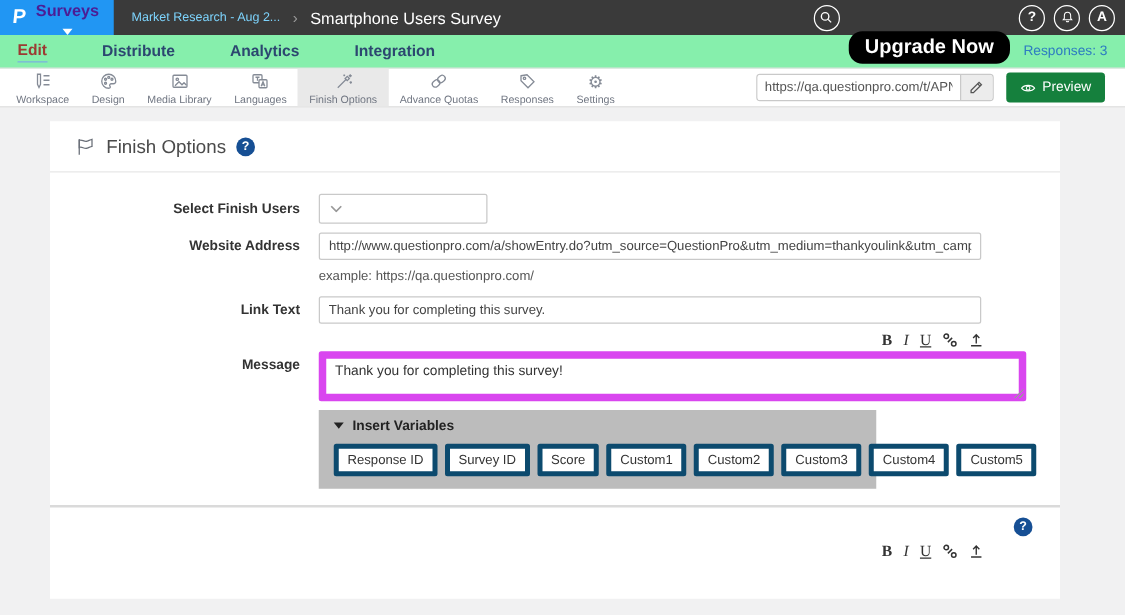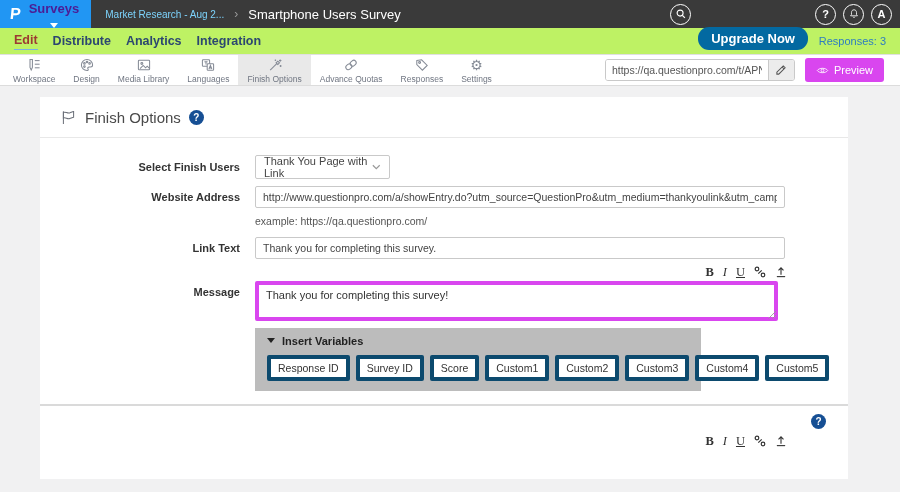--- a/index.html
+++ b/index.html
@@ -11,41 +11,41 @@
   .logo-area { background:#2196f3; display:flex; align-items:center; padding:0 12px 0 10px; gap:8px; }
   .logo-p { color:#fff; font-weight:bold; font-size:16px; transform:skewX(-6deg); }
   .product { color:#4c1d95; font-size:13px; font-weight:600; display:flex; align-items:center; gap:7px;flex-direction:column; }
   .caret-down { width:0; height:0; border-left:4px solid transparent; border-right:4px solid transparent; border-top:5px solid #fff; }
   .crumbs { display:flex; align-items:center; padding-left:14px; gap:10px; }
   .crumb-folder { color:#7dd3fc; font-size:10px; }
   .crumb-sep { color:#9a9a9a; font-size:12px; }
   .crumb-survey { color:#fff; font-size:13px; }
   .topbar-right { margin-left:auto; display:flex; align-items:center; gap:7px; padding-right:8px; }
   .circle-btn { width:21px; height:21px; border:1.5px solid #fff; border-radius:50%; display:flex; align-items:center; justify-content:center; color:#fff; font-size:11px; font-weight:bold; flex:0 0 auto; }
-  .upgrade-btn { background:#0369a1; color:#fff; font-size:13px; font-weight:bold; padding:4px 13px; border-radius:11px; border:none;margin-top:48px; }
+  .upgrade-btn { background:#000000; color:#fff; font-size:16px; font-weight:bold; padding:4px 13px; border-radius:11px; border:none;margin-top:48px; }
 
   
-  .nav { height:27px; background:#bef264; border-bottom:1px solid #e0e0e0; display:flex; align-items:center; padding:0 14px; gap:15px; }
+  .nav { height:27px; background:#86efac; border-bottom:1px solid #e0e0e0; display:flex; align-items:center; padding:0 14px; gap:44px; }
   .nav-tab { font-size:12.5px; font-weight:600; color:#2c4770; cursor:pointer; }
   .nav-tab.active { color:#9c3a32; border-bottom:1px solid #7ab1e0; padding-bottom:2px; }
   .responses { margin-left:auto; color:#2d7cc1; font-size:11px; }
 
   
   .toolbar { height:31px; background:#fff; border-bottom:1px solid #dcdcdc; display:flex; align-items:stretch; padding:0 4px; }
   .tb-item { display:flex; flex-direction:column; align-items:center; justify-content:center; padding:2px 9px 1px; gap:1px; cursor:pointer; }
   .tb-item.active { background:#e9e9e9; }
   .tb-item svg { width:16px; height:16px; stroke:#858b96; fill:none; stroke-width:1.3; }
   .tb-label { font-size:8.5px; color:#707682; white-space:nowrap; }
   .gear-glyph { font-size:14px; line-height:16px; color:#858b96; }
   .toolbar-right { margin-left:auto; display:flex; align-items:center; gap:10px; padding-right:12px; }
   .url-group { display:flex; border:1px solid #c9c9c9; border-radius:3px; overflow:hidden; height:22px; background:#fff; }
   .url-input { width:162px; border:none; outline:none; padding:0 6px; font-size:10.5px; color:#555; font-family:inherit; }
   .url-edit { width:26px; background:#ececec; border-left:1px solid #c9c9c9; display:flex; align-items:center; justify-content:center; cursor:pointer; }
   .url-edit svg { width:12px; height:12px; stroke:#555; fill:none; stroke-width:1.4; }
-  .preview-btn { background:#d946ef; color:#fff; border:none; height:24px; padding:0 11px; border-radius:3px; font-size:11px; display:flex; align-items:center; gap:5px; cursor:pointer; font-family:inherit; }
+  .preview-btn { background:#15803d; color:#fff; border:none; height:24px; padding:0 11px; border-radius:3px; font-size:11px; display:flex; align-items:center; gap:5px; cursor:pointer; font-family:inherit; }
   .preview-btn svg { width:13px; height:13px; stroke:#fff; fill:none; stroke-width:1.3; }
 
   
   .card { width:808px; margin:11px 0 0 40px; background:#fff; height:382px; }
   .card-header { display:flex; align-items:center; gap:8px; padding:12px 20px 11px; border-bottom:1px solid #e8e8e8; }
   .card-header svg { width:17px; height:17px; stroke:#6a6f78; fill:none; stroke-width:1.2; }
   .card-title { font-size:15px; color:#4a4a4a; }
   .help-circle { width:15px; height:15px; border-radius:50%; background:#164f94; color:#fff; font-size:10px; font-weight:bold; display:flex; align-items:center; justify-content:center; cursor:pointer; }
 
   .form { padding-top:10px; }
@@ -59,21 +59,21 @@
   .hint-row { margin:4px 0 10px 215px; font-size:10.5px; color:#555; }
 
   .fmt-bar { width:532px; margin-left:215px; display:flex; justify-content:flex-end; align-items:center; gap:9px; margin-bottom:2px; margin-top:6px; }
   .fmt { font-family:"Liberation Serif", serif; font-size:12.5px; color:#333; cursor:pointer; line-height:1; }
   .fmt.b { font-weight:bold; }
   .fmt.i { font-style:italic; }
   .fmt.u { text-decoration:underline; }
   .fmt svg { width:12px; height:12px; stroke:#333; fill:none; stroke-width:1.2; display:block; }
 
   .ta-wrap { position:relative; }
-  .msg-ta { width:523px; height:40px; border:4px solid #d946ef; border-radius:2px; padding:4px 7px; font-size:11px; color:#333; font-family:inherit; resize:none; outline:none; display:block; }
+  .msg-ta { width:566px; height:40px; border:6px solid #d946ef; border-radius:2px; padding:4px 7px; font-size:11px; color:#333; font-family:inherit; resize:none; outline:none; display:block; }
   .ta-wrap::after { content:""; position:absolute; right:2px; bottom:2px; width:8px; height:8px;
     background:repeating-linear-gradient(135deg, transparent 0 2px, #999 2px 3px); clip-path:polygon(100% 0, 100% 100%, 0 100%); }
 
   .vars-panel { margin:3px 0 0 215px; width:446px; background:#bcbcbc; padding:7px 12px 10px; }
   .vars-head { display:flex; align-items:center; gap:7px; font-size:11px; font-weight:bold; color:#222; margin-bottom:8px; cursor:pointer; }
   .vars-caret { width:0; height:0; border-left:4px solid transparent; border-right:4px solid transparent; border-top:5px solid #222; }
   .vars-btns { display:flex; gap:6px; }
   .var-btn { background:#fff; border:4px solid #0c4a6e; border-radius:2px; font-size:10.5px; color:#333; padding:3px 7px; white-space:nowrap; font-family:inherit; cursor:pointer; }
 
   .divider { height:2px; background:#dadada; margin:13px 0 8px; }
@@ -219,21 +219,20 @@
       </svg>
     <span class="card-title">Finish Options</span>
     <span class="help-circle">?</span>
   </div>
 
   <div class="form">
 
     <div class="row">
       <span class="label-col">Select Finish Users</span>
       <div class="sel-box">
-        <span>Thank You Page with Link</span>
         <svg viewBox="0 0 10 6">
             <polyline points="1,1 5,5 9,1"></polyline>
           </svg>
       </div>
     </div>
 
     <div class="row">
       <span class="label-col">Website Address</span>
       <input class="txt-input" value="http://www.questionpro.com/a/showEntry.do?utm_source=QuestionPro&amp;utm_medium=thankyoulink&amp;utm_campaign=QPsurveys&amp;u" style="">
     </div>

